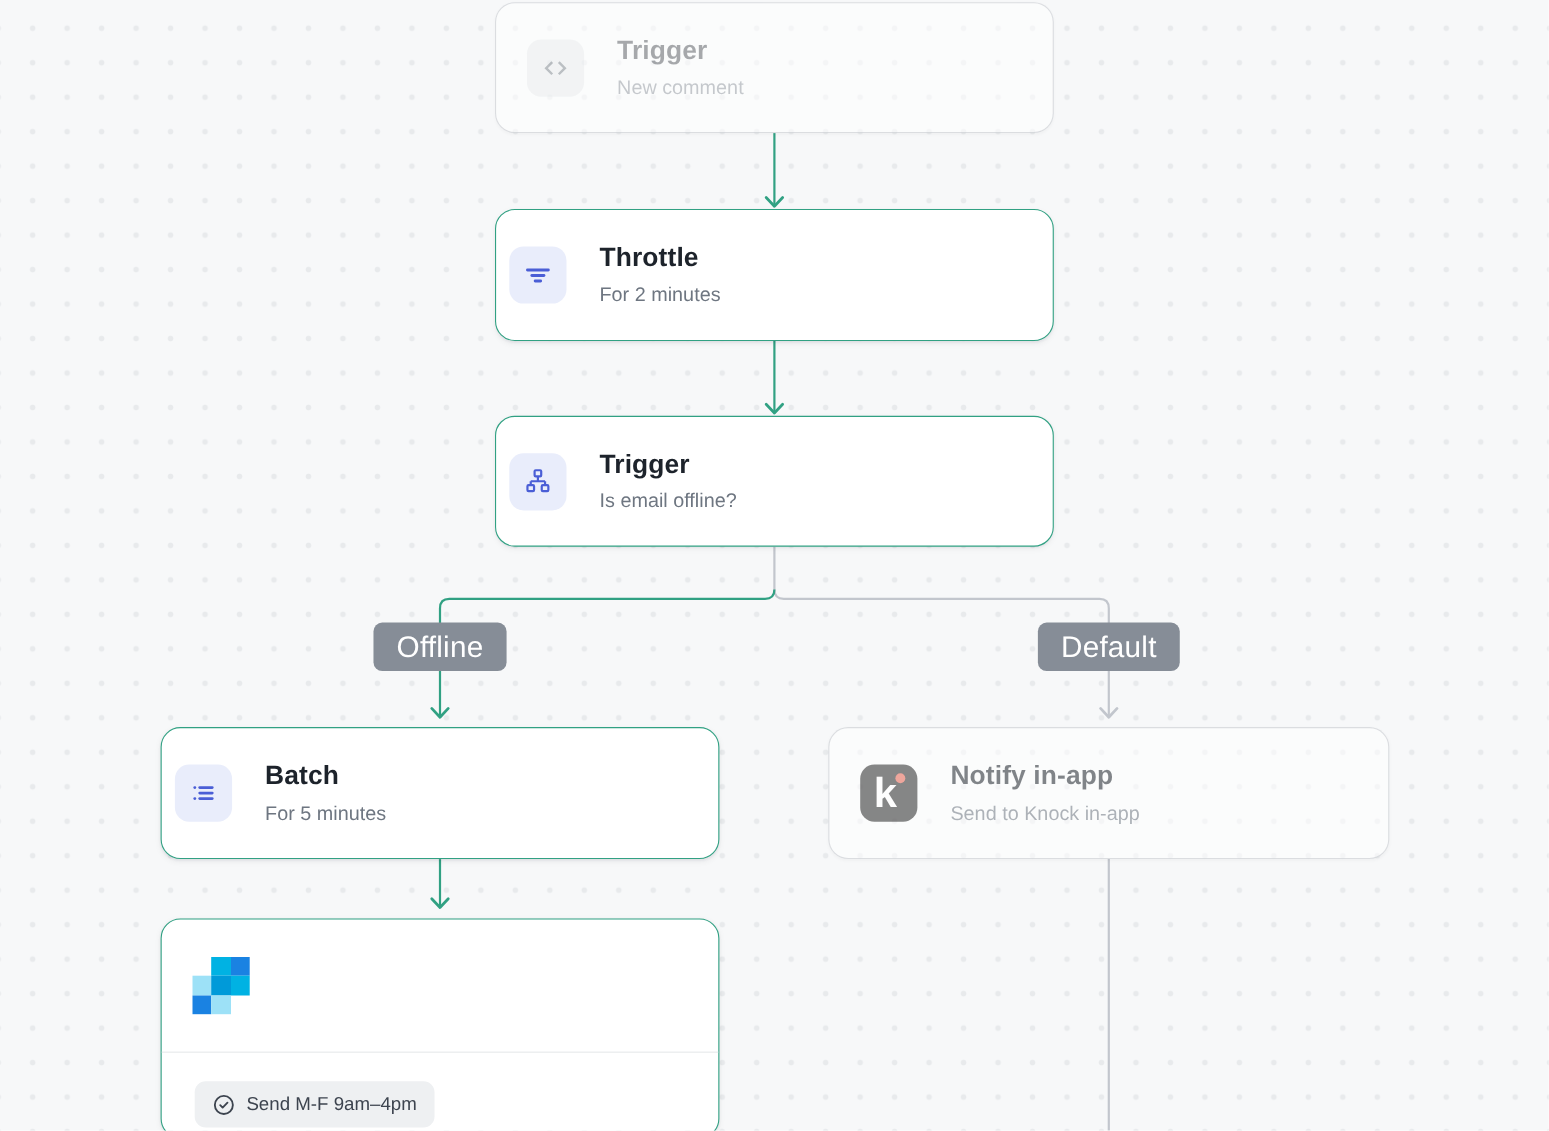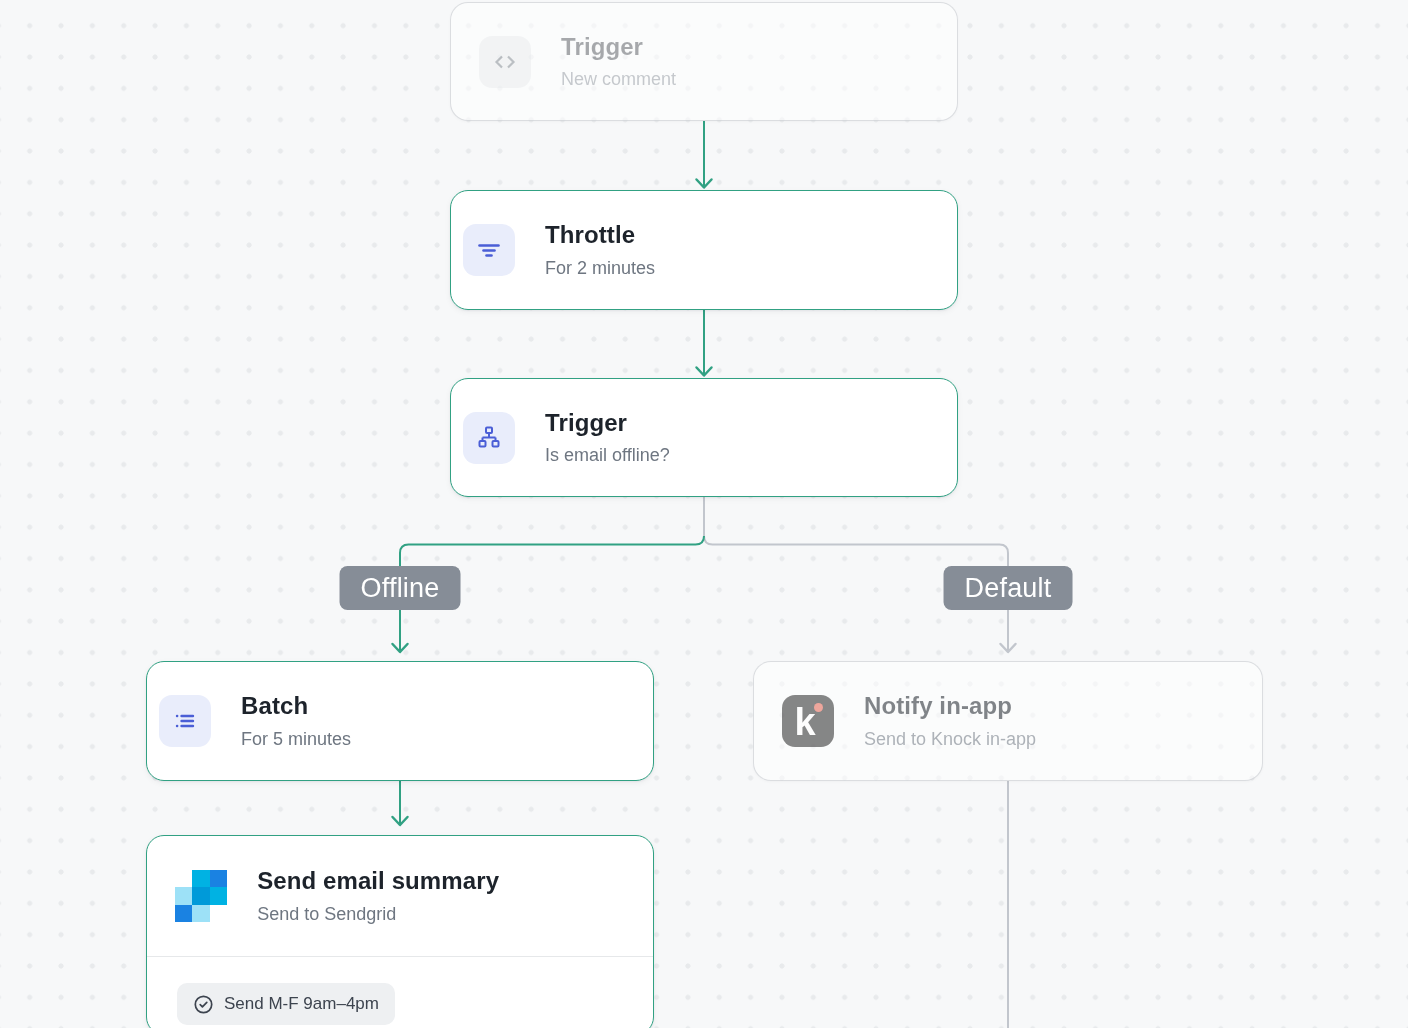--- a/index.html
+++ b/index.html
@@ -174,24 +174,20 @@
     <div class="se-top">
       <div class="sendgrid">
         <i style="grid-area:1/2" class="sg-cyan"></i>
         <i style="grid-area:1/3" class="sg-blue"></i>
         <i style="grid-area:2/1" class="sg-light"></i>
         <i style="grid-area:2/2" class="sg-mid"></i>
         <i style="grid-area:2/3" class="sg-cyan"></i>
         <i style="grid-area:3/1" class="sg-blue"></i>
         <i style="grid-area:3/2" class="sg-light"></i>
       </div>
-      <div class="node-text">
-        <div class="node-title">Send email summary</div>
-        <div class="node-subtitle">Send to Sendgrid</div>
-      </div>
     </div>
     <div class="se-divider"></div>
     <div class="se-badge-row">
       <div class="chip">
         <svg width="21" height="21" viewBox="0 0 21 21" fill="none" stroke="var(--chip-text)" stroke-width="1.7">
           <circle cx="10.5" cy="10.5" r="8.2"></circle>
           <path d="M7.2 10.7 L9.4 12.9 L13.8 8.4" stroke-linecap="round" stroke-linejoin="round"></path>
         </svg>
         <span>Send M-F 9am–4pm</span>
       </div>

